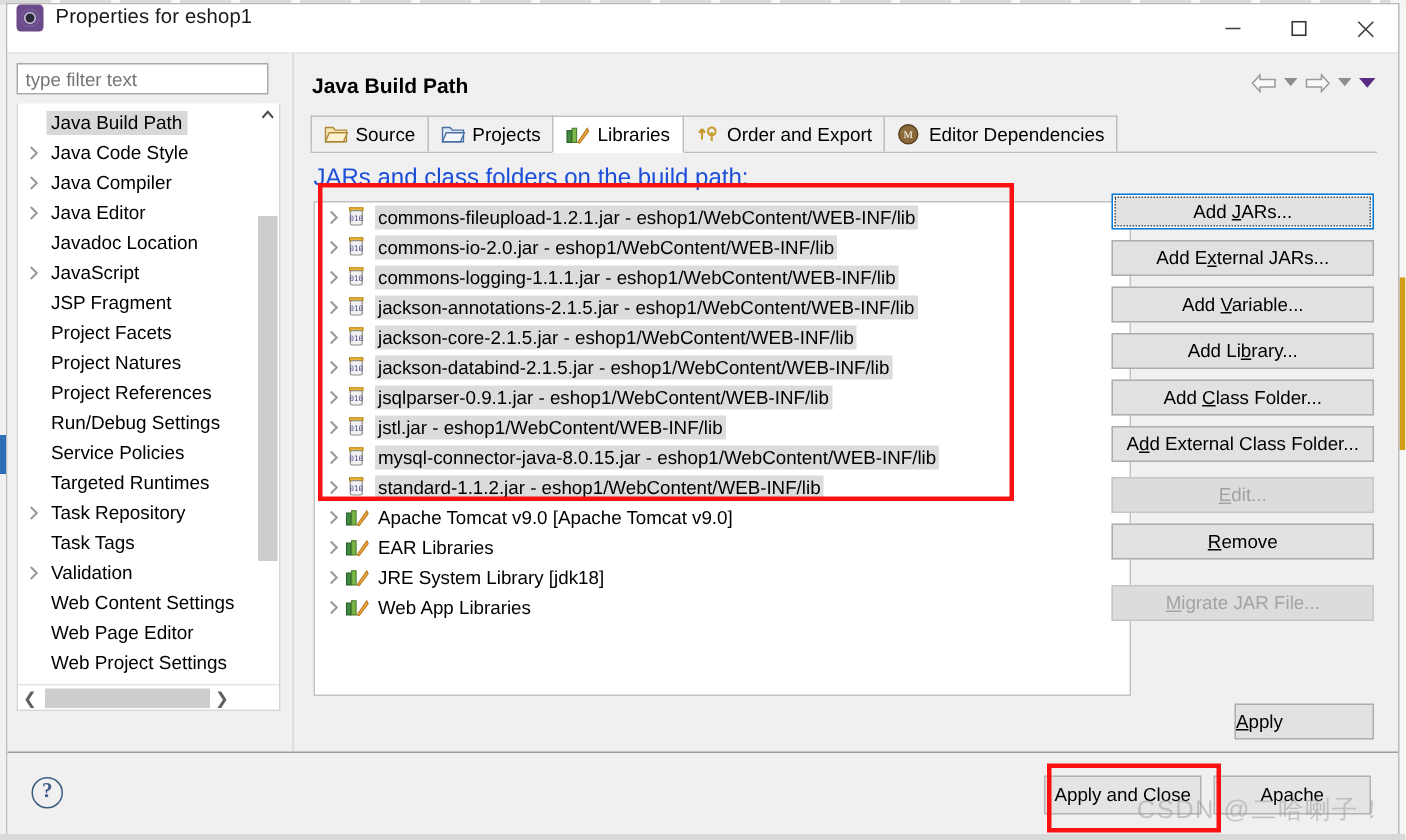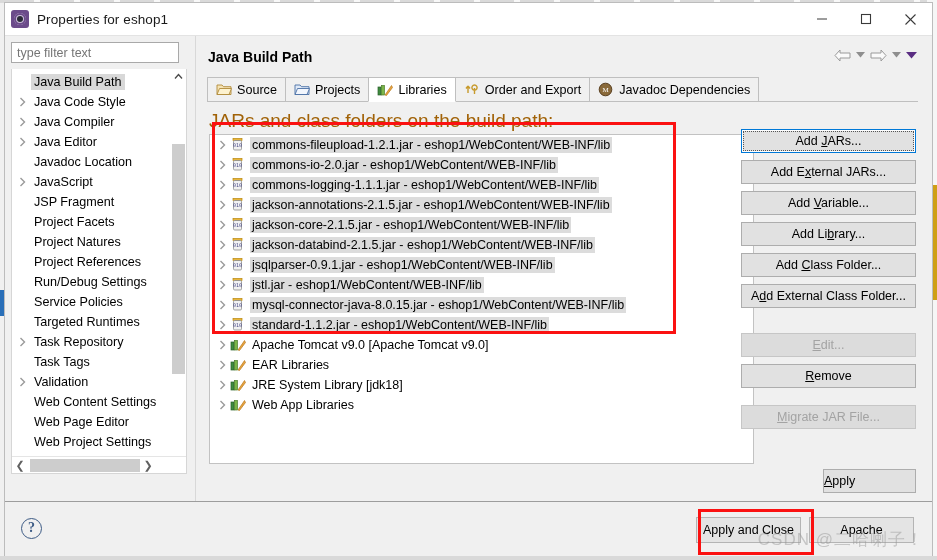--- a/index.html
+++ b/index.html
@@ -47,21 +47,20 @@
     background: #f0f0f0;
     border: 1px solid #bcbcbc;
   }
 
   
   .titlebar {
     position: relative;
     height: 32px;
     background: #ffffff;
     display: flex;
-    align-items: center;
   }
   .title-icon {
     width: 18px; height: 18px;
     margin-left: 6px; margin-right: 8px;
     position: relative;
     background: #6b4b8a;
     border-radius: 3px;
     flex: none;
   }
   .title-icon::before {
@@ -254,22 +253,22 @@
   .tab-icon { width: 16px; height: 15px; flex: none; position: relative; }
   .tab-icon svg { display:block; }
 
   .tabpanel {
     position: relative;
     margin: 0 10px 0 11px;
     height: 382px;
     background: #f0f0f0;
   }
   .panel-label {
-    font-size: 19px;
-    color: #a16207;
+    font-size: 16px;
+    color: #1d4ed8;
     padding: 8px 0 5px 2px;
   }
 
   
   .listbox {
     position: absolute;
     left: 2px; top: 32px;
     width: 545px; height: 330px;
     background: #ffffff;
     border: 1px solid #c2c2c2;
@@ -331,21 +330,21 @@
     overflow: hidden;
   }
   .btn.primary-focus {
     border: 1px solid #0078d7;
     background: #e1e1e1;
     box-shadow: inset 0 0 0 1px #ffffff;
     outline: 1px dotted #555;
     outline-offset: -3px;
   }
   .btn.disabled { color: #a3a3a3; background: #dcdcdc; border-color: #c6c6c6; }
-  .btn.gap-top { margin-top: 25px; }
+  .btn.gap-top { margin-top: 10px; }
   .btn.gap-top2 { margin-top: 17px; }
   u { text-decoration: underline; }
 
   
   .apply-row {
     position: absolute;
     right: 12px; bottom: 8px;
     width: 175px;
   }
   .apply-btn {
@@ -651,21 +650,21 @@
               </span>
               <span>Order and Export</span>
             </div>
             <div class="tab">
               <span class="tab-icon">
                 <svg width="15" height="15" viewBox="0 0 15 15">
                   <circle cx="7.5" cy="7.5" r="6.3" fill="#8a6a3a" stroke="#5a4020" stroke-width="1"></circle>
                   <text x="7.5" y="10.3" font-size="7" text-anchor="middle" fill="#fff" font-family="serif">M</text>
                 </svg>
               </span>
-              <span>Javadoc Dependencies</span>
+              <span>Editor Dependencies</span>
             </div>
           </div>
 
         <div class="tabpanel">
           <div class="panel-label">JARs and class folders on the build path:</div>
 
           <div class="listbox">
             <div id="entry-list">
                 <div class="list-row jar">
                   <span class="tw">

